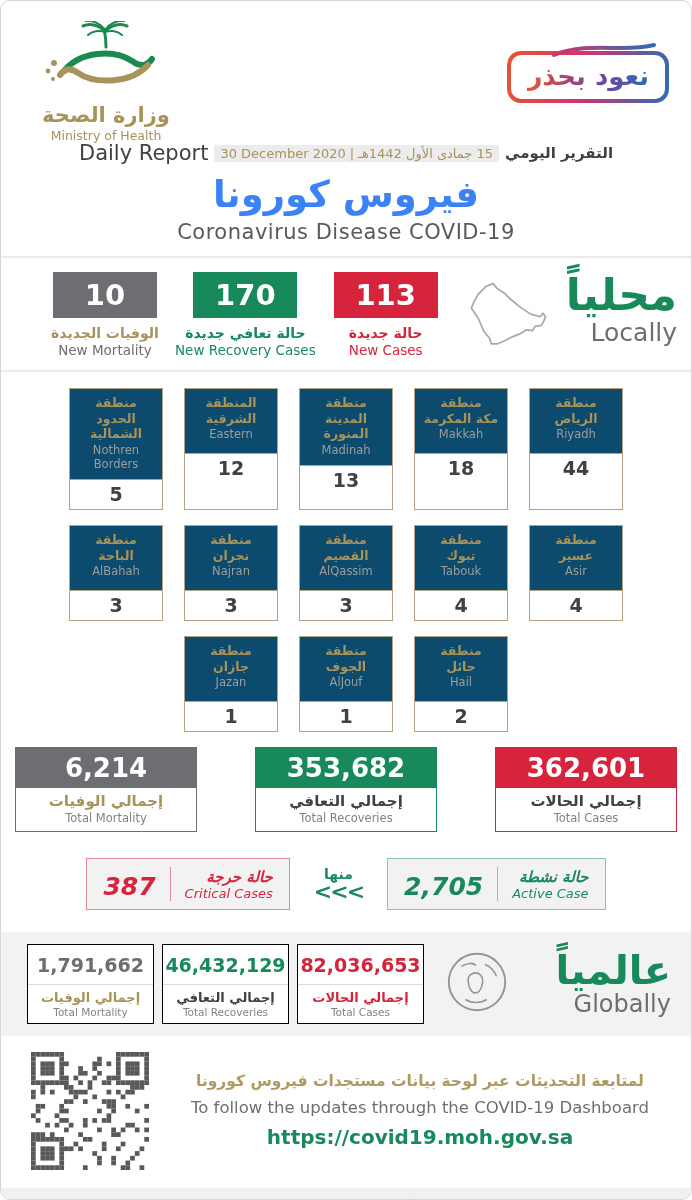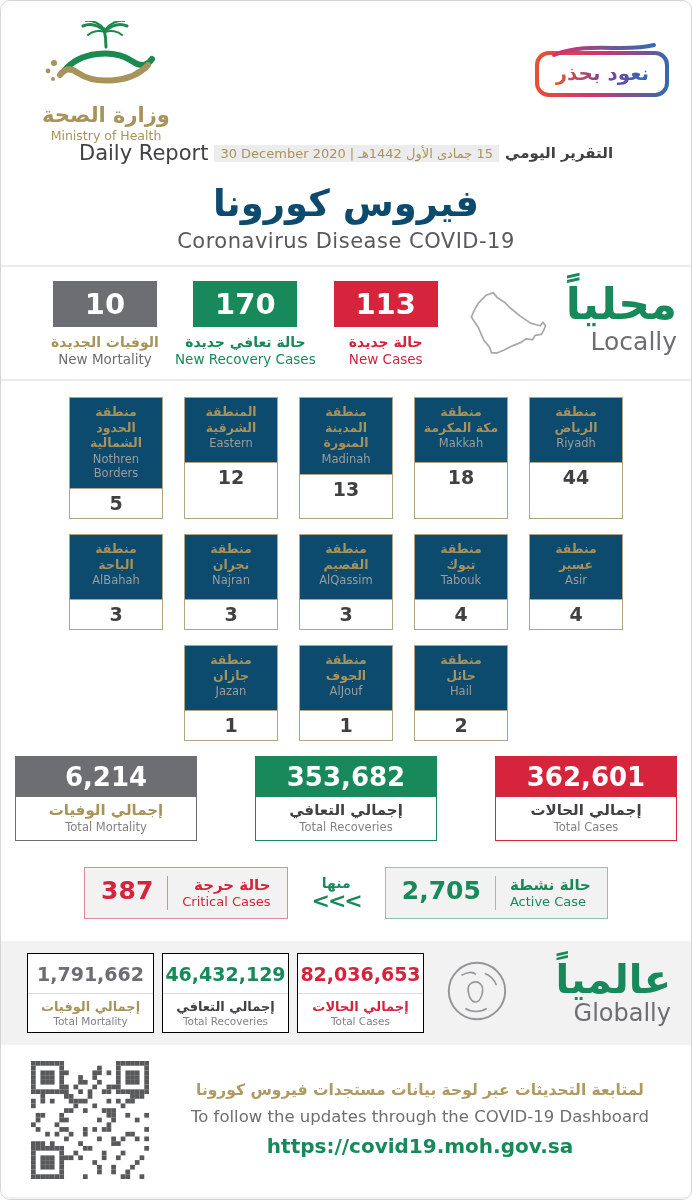--- a/index.html
+++ b/index.html
@@ -7,28 +7,28 @@
   .page { width:692px; height:1200px; border:1px solid #d4d5d6; border-radius:10px; overflow:hidden; background:#fff; position:relative; }
 
   
   .header { position:relative; padding-top:22px; }
   .logo { position:absolute; left:30px; top:20px; width:150px; text-align:center; }
   .logo .ar { color:#a8935a; font-size:21px; font-weight:bold; margin-top:2px; }
   .logo .en { color:#a8935a; font-size:12.5px; margin-top:1px; }
   .badge-wrap { position:absolute; right:22px; top:50px; }
   .badge { background:linear-gradient(100deg,#e8542f,#d6336c 45%,#2d6cb3); padding:4px; border-radius:14px; display:inline-block; }
   .badge-inner { background:#fff; border-radius:10px; padding:6px 16px 8px; }
-  .badge-text { font-size:20px; font-weight:bold; background:linear-gradient(90deg,#e8542f,#7b3fa0 55%,#2d6cb3); -webkit-background-clip:text; background-clip:text; color:transparent; direction:rtl; }
+  .badge-text { font-size:26px; font-weight:bold; background:linear-gradient(90deg,#e8542f,#7b3fa0 55%,#2d6cb3); -webkit-background-clip:text; background-clip:text; color:transparent; direction:rtl; }
   .badge-swoosh { position:absolute; top:-12px; right:10px; }
 
   .report-line { margin-top:118px; display:flex; justify-content:center; align-items:center; gap:6px; font-size:14px; }
   .report-line .en-label { color:#414042; font-size:21px; }
   .report-line .dates { background:#ececec; padding:1px 6px; color:#a8935a; font-size:13px; display:flex; gap:4px; align-items:center; }
   .report-line .ar-label { color:#414042; font-weight:bold; font-size:15px; direction:rtl; }
-  .title-ar { text-align:center; color:#0c4a6e; font-size:37px; font-weight:bold; margin-top:17px; direction:rtl; }
+  .title-ar { text-align:center; color:#3b82f6; font-size:37px; font-weight:bold; margin-top:8px; direction:rtl; }
   .title-en { text-align:center; color:#58595b; font-size:21px; margin-top:4px; letter-spacing:.5px; }
 
   
   .locally-band { margin-top:12px; border-top:2px solid #ebebec; border-bottom:2px solid #ebebec; padding:14px 16px 10px; display:flex; align-items:flex-start; }
   .local-stats { display:flex; gap:14px; margin-left:32px; }
   .local-stat { display:flex; flex-direction:column; align-items:center; min-width:112px; }
   .plate { width:104px; height:46px; display:flex; align-items:center; justify-content:center; color:#fff; font-weight:bold; font-size:29px; }
   .bg-gray{background:#6d6e71} .bg-green{background:#17895a} .bg-red{background:#d5243c}
   .stat-ar { font-size:14px; font-weight:bold; margin-top:7px; direction:rtl; white-space:nowrap; }
   .stat-en { font-size:13.5px; margin-top:1px; white-space:nowrap; }
@@ -51,21 +51,21 @@
   .totals { display:flex; justify-content:center; gap:58px; margin-top:6px; }
   .total-box { width:182px; text-align:center; border:1px solid; }
   .b-gray{border-color:#6d6e71} .b-green{border-color:#17895a} .b-red{border-color:#d5243c}
   .total-num { height:40px; display:flex; align-items:center; justify-content:center; color:#fff; font-weight:bold; font-size:26px; }
   .total-lab { padding:4px 0 6px; background:#fff; }
   .total-ar { font-size:15px; font-weight:bold; direction:rtl; }
   .total-en { font-size:11.5px; color:#808285; margin-top:1px; }
 
   
   .mid-band { display:flex; justify-content:center; align-items:center; gap:24px; margin-top:26px; }
-  .pill-box { background:#f2f2f3; display:flex; align-items:flex-start; padding:8px 16px; gap:14px; }
+  .pill-box { background:#f2f2f3; display:flex; align-items:flex-end; padding:8px 16px; gap:14px;font-style:italic; }
   .pill-critical { border:1px solid #de8b96; }
   .pill-active { border:1px solid #8fc3ab; }
   .pill-num { font-size:25px; font-weight:bold; }
   .pill-sep { width:1px; height:34px; }
   .sep-red{background:#de8b96} .sep-green{background:#8fc3ab}
   .pill-lab-ar { font-size:15px; font-weight:bold; direction:rtl; }
   .pill-lab-en { font-size:13px; }
   .of-which { text-align:center; color:#17895a; }
   .of-which .t { font-size:14px; font-weight:bold; direction:rtl; }
   .of-which .a { font-size:22px; font-weight:bold; letter-spacing:-2px; line-height:.9; }

